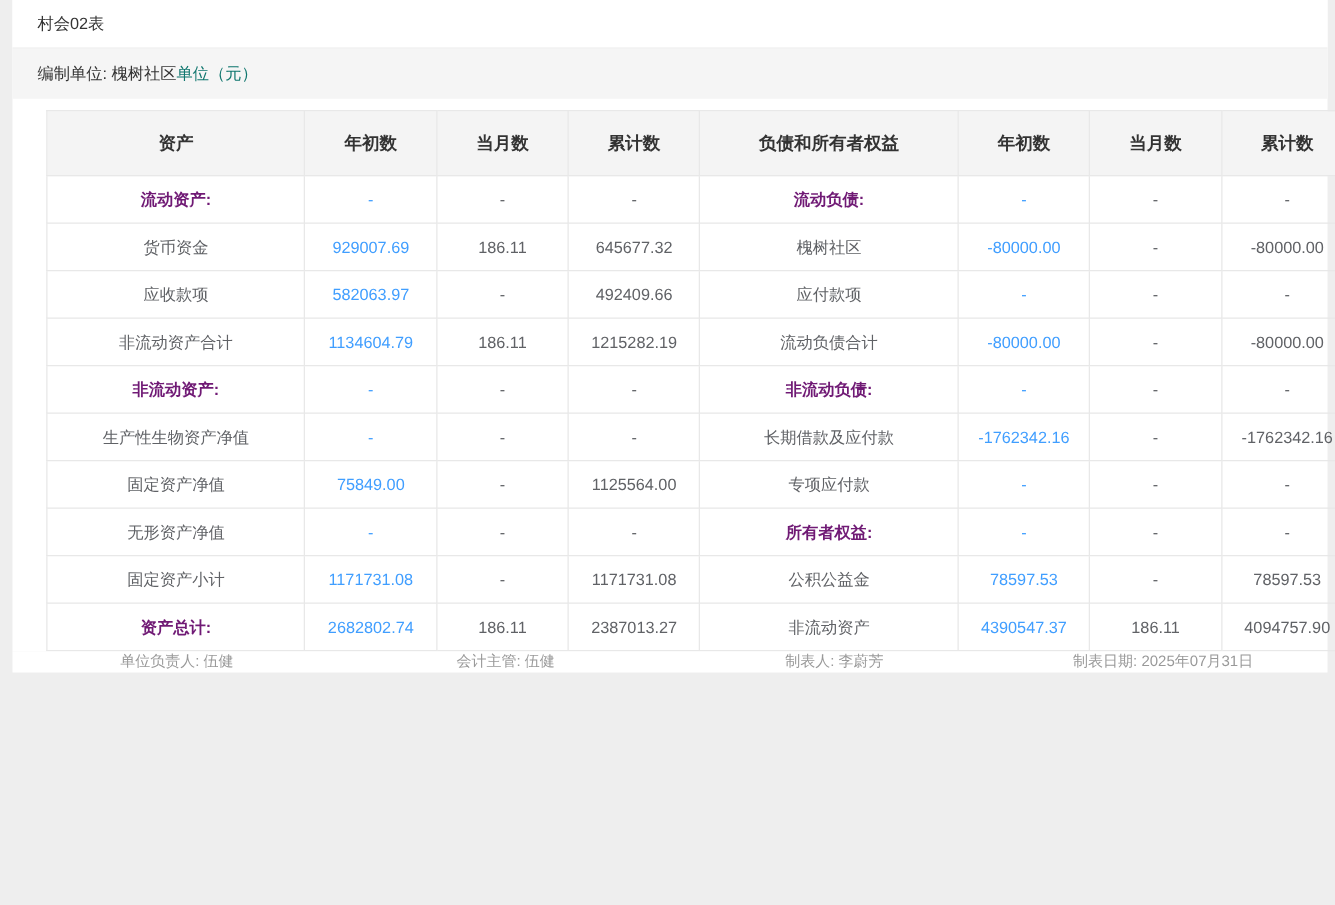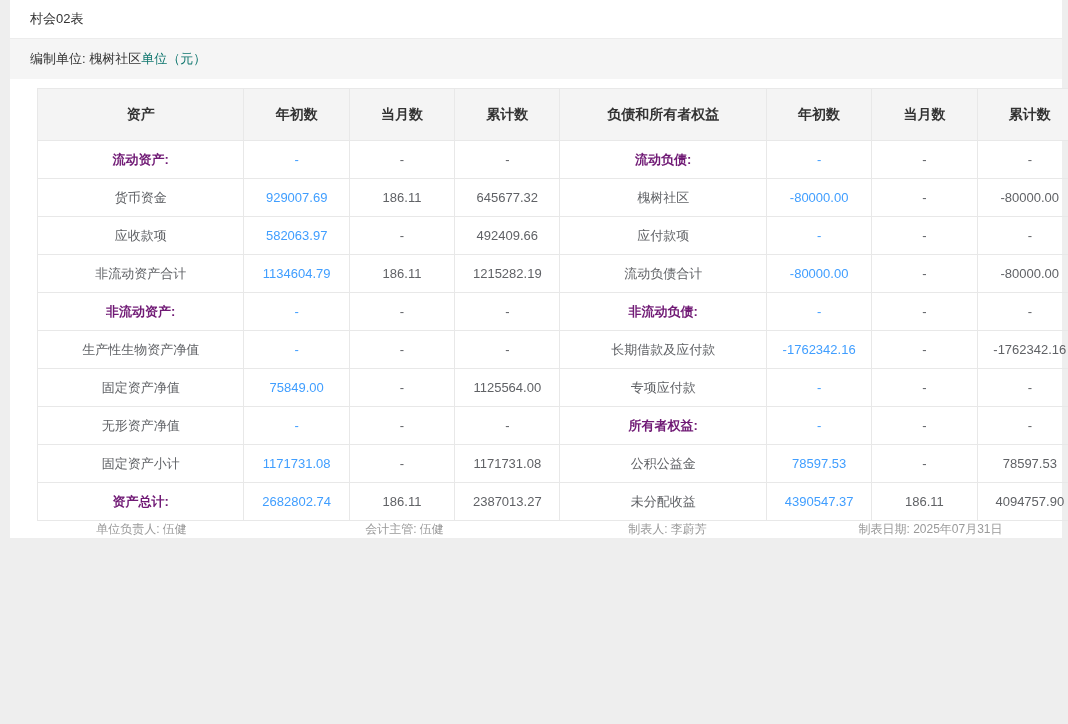--- a/index.html
+++ b/index.html
@@ -221,21 +221,21 @@
             <td>公积公益金</td>
             <td class="blue">78597.53</td>
             <td>-</td>
             <td>78597.53</td>
           </tr>
           <tr>
             <td class="bold">资产总计:</td>
             <td class="blue">2682802.74</td>
             <td>186.11</td>
             <td>2387013.27</td>
-            <td>未分配收益</td>
+            <td>非流动资产</td>
             <td class="blue">4390547.37</td>
             <td>186.11</td>
             <td>4094757.90</td>
           </tr>
         </tbody>
     </table>
   </div>
 
   <div class="footer">
     <span>单位负责人: 伍健</span>

